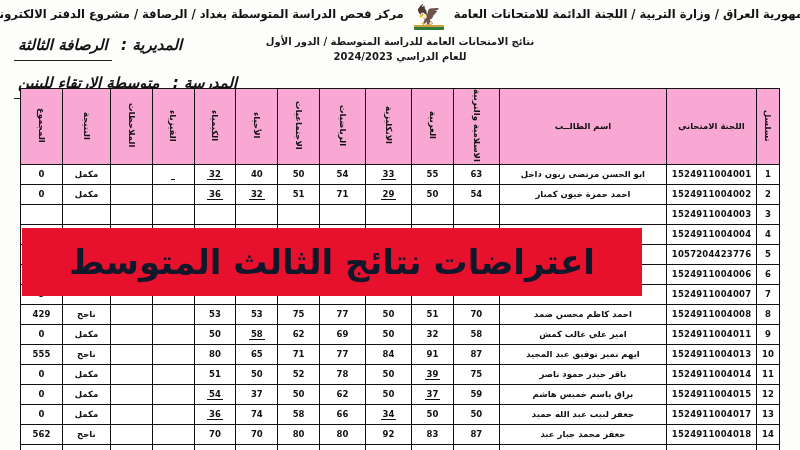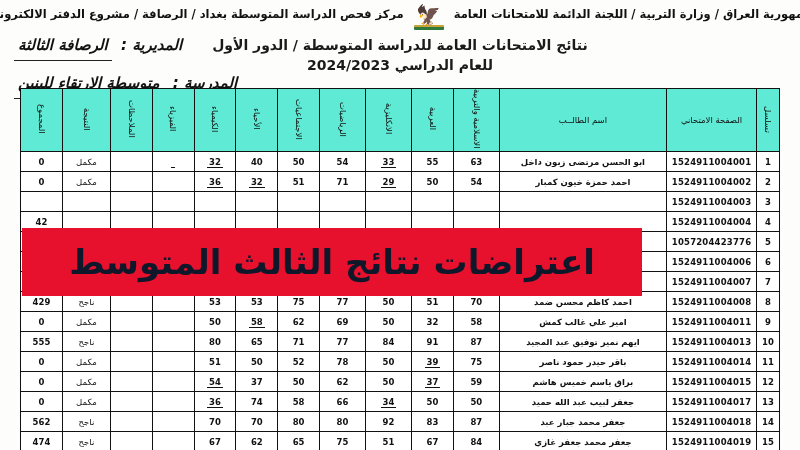--- a/index.html
+++ b/index.html
@@ -64,21 +64,21 @@
     bottom: 1px;
     left: 2px;
     right: 2px;
     height: 5px;
     background: linear-gradient(to bottom, #c9a23a 0 40%, #2f7a3a 40% 100%);
     border-radius: 1px;
   }
 
   .hdr-sub {
     text-align: center;
-    font-size: 14px;
+    font-size: 10px;
     font-weight: bold;
     line-height: 1.45;
     margin-top: 4px;
     color: #1a1a1a;
   }
   .hdr-sub .line2 { direction: ltr; unicode-bidi: isolate; }
 
   .hdr-left-col {
     position: absolute;
     top: 26px;
@@ -129,22 +129,22 @@
     border: 1px solid #111;
     font-size: 8.5px;
     text-align: center;
     height: 19px;
     padding: 0 1px;
     background: #fff;
     overflow: hidden;
     white-space: nowrap;
   }
   table.results thead th {
-    background: #5eead4;
-    font-weight: normal;
+    background: #f9a8d4;
+    font-weight: bold;
     height: 62px;
     vertical-align: middle;
     font-size: 8.5px;
   }
   .vert {
     writing-mode: vertical-rl;
     text-orientation: mixed;
     display: inline-block;
     line-height: 1;
     white-space: nowrap;
@@ -158,21 +158,21 @@
     font-size: 9px;
     font-weight: bold;
     letter-spacing: 0.2px;
   }
   td.idx { font-size: 9px; font-weight: bold; }
   td.grade { font-weight: bold; }
   td.underline span {
     border-bottom: 1px solid #111;
     padding: 0 2px;
   }
-  td.status { font-weight: normal; font-size: 8.5px; margin-top: 44px; }
+  td.status { font-weight: bold; font-size: 8.5px; margin-top: 44px; }
   td.total { font-weight: bold; }
 
   
   col.c-idx    { width: 22px; }
   col.c-examno { width: 86px; }
   col.c-name   { width: 160px; }
   col.c-sub    { width: 40px; }
   col.c-sub-wide { width: 44px; }
   col.c-status { width: 46px; }
   col.c-total  { width: 40px; }
@@ -248,21 +248,21 @@
           <col class="c-sub">
         <col class="c-sub">
           <col class="c-sub">
           <col class="c-sub">
         <col class="c-status">
           <col class="c-total">
       </colgroup>
       <thead>
         <tr>
           <th><span class="vert">تسلسل</span></th>
-          <th>الصفحة الامتحاني</th>
+          <th>اللجنة الامتحاني</th>
           <th>اسم الطالــب</th>
           <th><span class="vert">الاسلامية والتربية</span></th>
           <th><span class="vert">العربية</span></th>
           <th><span class="vert">الانكليزية</span></th>
           <th><span class="vert">الرياضيات</span></th>
           <th><span class="vert">الاجتماعيات</span></th>
           <th><span class="vert">الأحياء</span></th>
           <th><span class="vert">الكيمياء</span></th>
           <th><span class="vert">الفيزياء</span></th>
           <th><span class="vert">الملاحظات</span></th>

